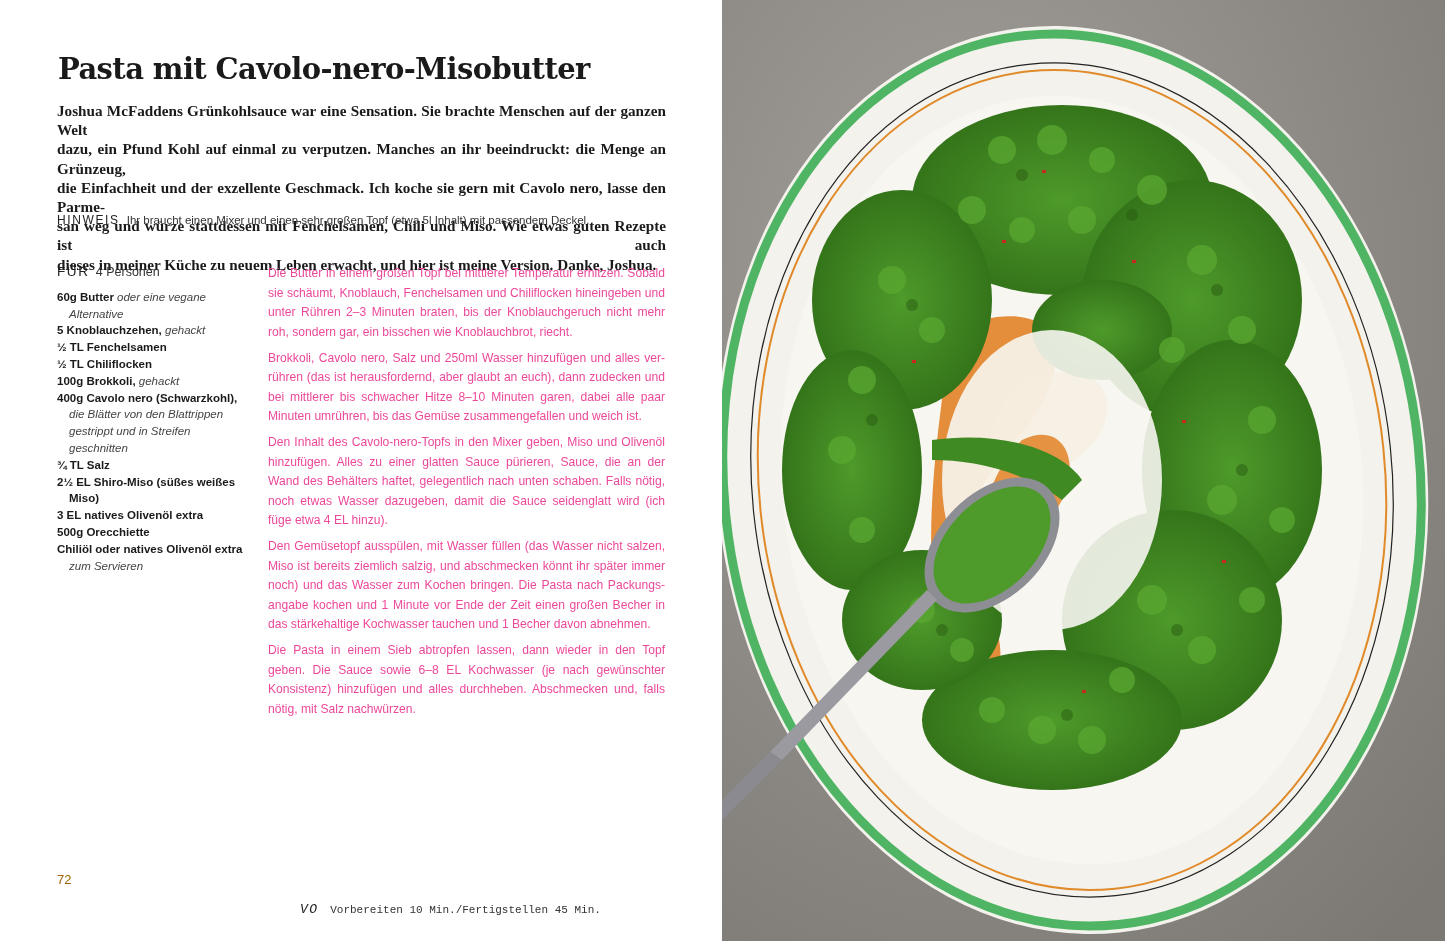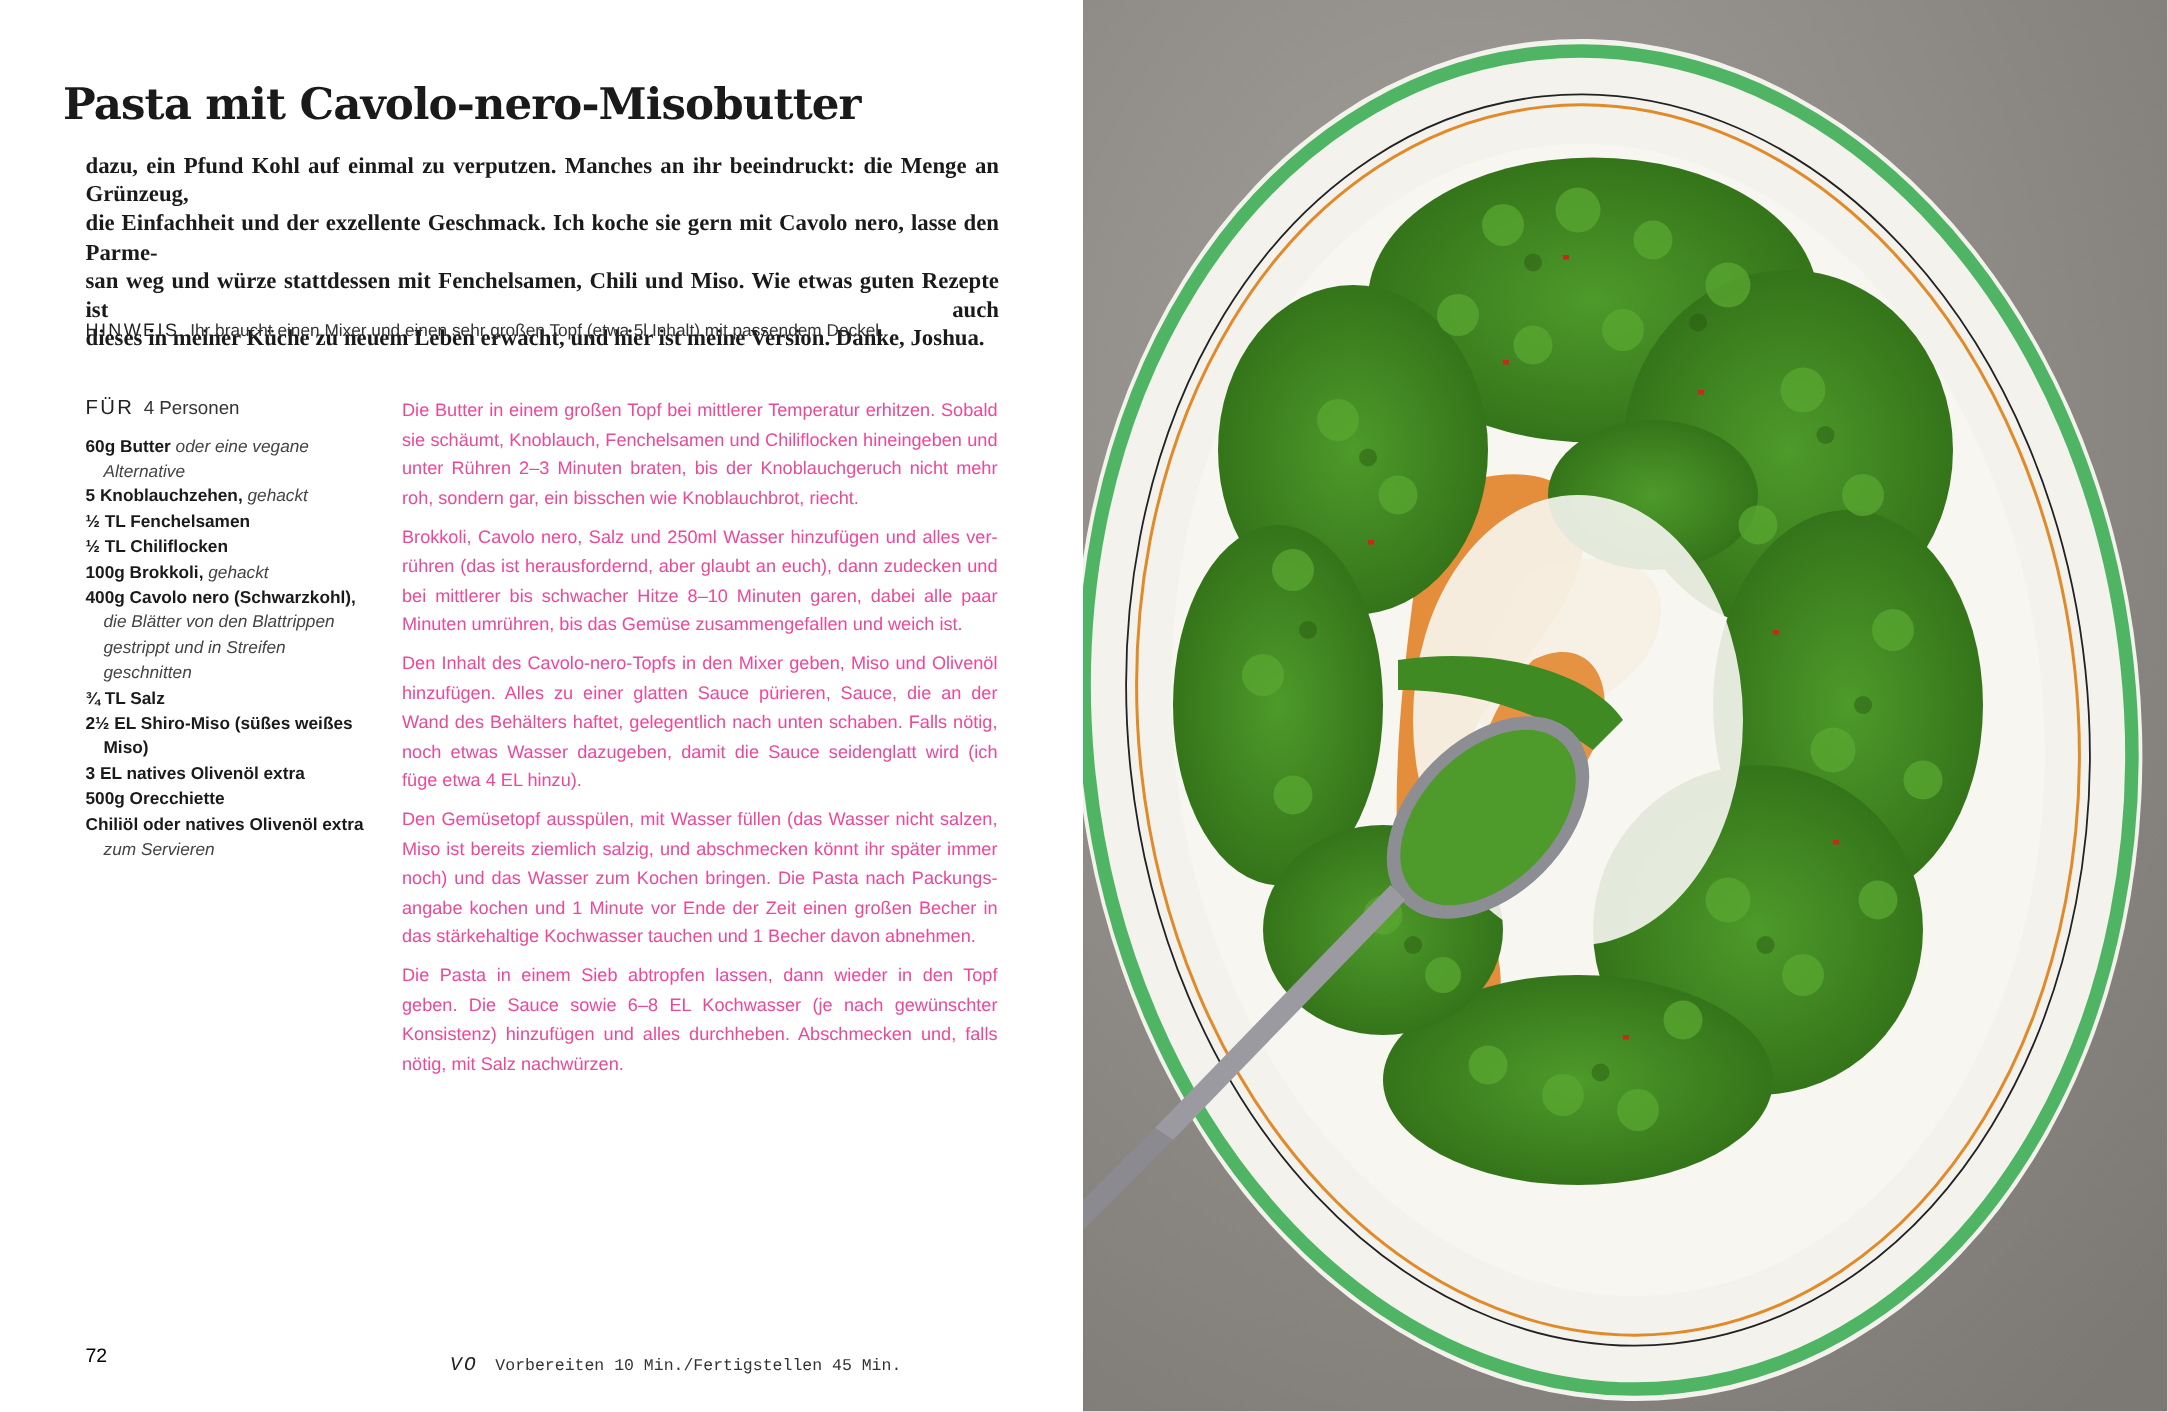--- a/index.html
+++ b/index.html
@@ -9,21 +9,21 @@
   }
   .left-page {
     position: absolute; left: 0; top: 0; width: 722px; height: 941px; background: #fff;
   }
   .right-page {
     position: absolute; left: 722px; top: 0; width: 723px; height: 941px;
     background: radial-gradient(ellipse at 30% 20%, #a19e98 0%, #8d8a85 45%, #7f7c78 100%);
     overflow: hidden;
   }
   .title {
-    position: absolute; left: 42px; top: 52px; margin: 0;
+    position: absolute; left: 58px; top: 52px; margin: 0;
     font-family: "DejaVu Serif", "Liberation Serif", serif; font-weight: bold;
     font-size: 29px; letter-spacing: -0.6px; color: #1a1a1a; white-space: nowrap;
   }
   .intro {
     position: absolute; left: 57px; top: 101px; width: 609px; margin: 0;
     font-family: "Liberation Serif", serif; font-weight: bold;
     font-size: 15.2px; line-height: 19.2px; text-align: justify; color: #1a1a1a;
   }
   .intro span { display: block; text-align-last: justify; }
   .intro span:last-child { text-align-last: left; }
@@ -43,37 +43,38 @@
   .ing { padding-left: 12px; text-indent: -12px; }
   .ing .q { font-weight: bold; color: #1a1a1a; text-align: right; }
   .ing .n { font-style: italic; color: #444; }
   .method {
     position: absolute; left: 268px; top: 264px; width: 397px;
     font-family: "Liberation Sans", sans-serif; font-size: 12.1px; line-height: 19.5px;
     color: #ec4899; text-align: justify; hyphens: manual;
   }
   .method p { margin: 0 0 6.5px 0; }
   .folio {
-    position: absolute; left: 57px; top: 896px;
-    font-family: "Liberation Sans", sans-serif; font-size: 13px; color: #000000;
+    position: absolute; left: 57px; top: 872px;
+    font-family: "Liberation Sans", sans-serif; font-size: 13px; color: #a16207;
   }
   .timing {
     position: absolute; left: 252px; top: 902px; white-space: nowrap;
     font-family: Liberation Mono, monospace; font-size: 11px; color: #333; margin-left: 48px;
   }
   .timing .label { font-style: italic; font-size: 13px; letter-spacing: 1.5px; margin-right: 5px; color: #222; }
   .photo-svg { position: absolute; left: 0; top: 0; }
 </style>
 </head>
 <body>
 
 <div class="left-page">
   <h1 class="title">Pasta mit Cavolo-nero-Misobutter</h1>
 
   <p class="intro">
+    <span>Joshua McFaddens Grünkohlsauce war eine Sensation. Sie brachte Menschen auf der ganzen Welt</span>
     <span>dazu, ein Pfund Kohl auf einmal zu verputzen. Manches an ihr beeindruckt: die Menge an Grünzeug,</span>
     <span>die Einfachheit und der exzellente Geschmack. Ich koche sie gern mit Cavolo nero, lasse den Parme-</span>
     <span>san weg und würze stattdessen mit Fenchelsamen, Chili und Miso. Wie etwas guten Rezepte ist auch</span>
     <span>dieses in meiner Küche zu neuem Leben erwacht, und hier ist meine Version. Danke, Joshua.</span>
   </p>
 
   <div class="note">
     <span class="label">HINWEIS</span>
     <span>Ihr braucht einen Mixer und einen sehr großen Topf (etwa 5l Inhalt) mit passendem Deckel.</span>
   </div>

